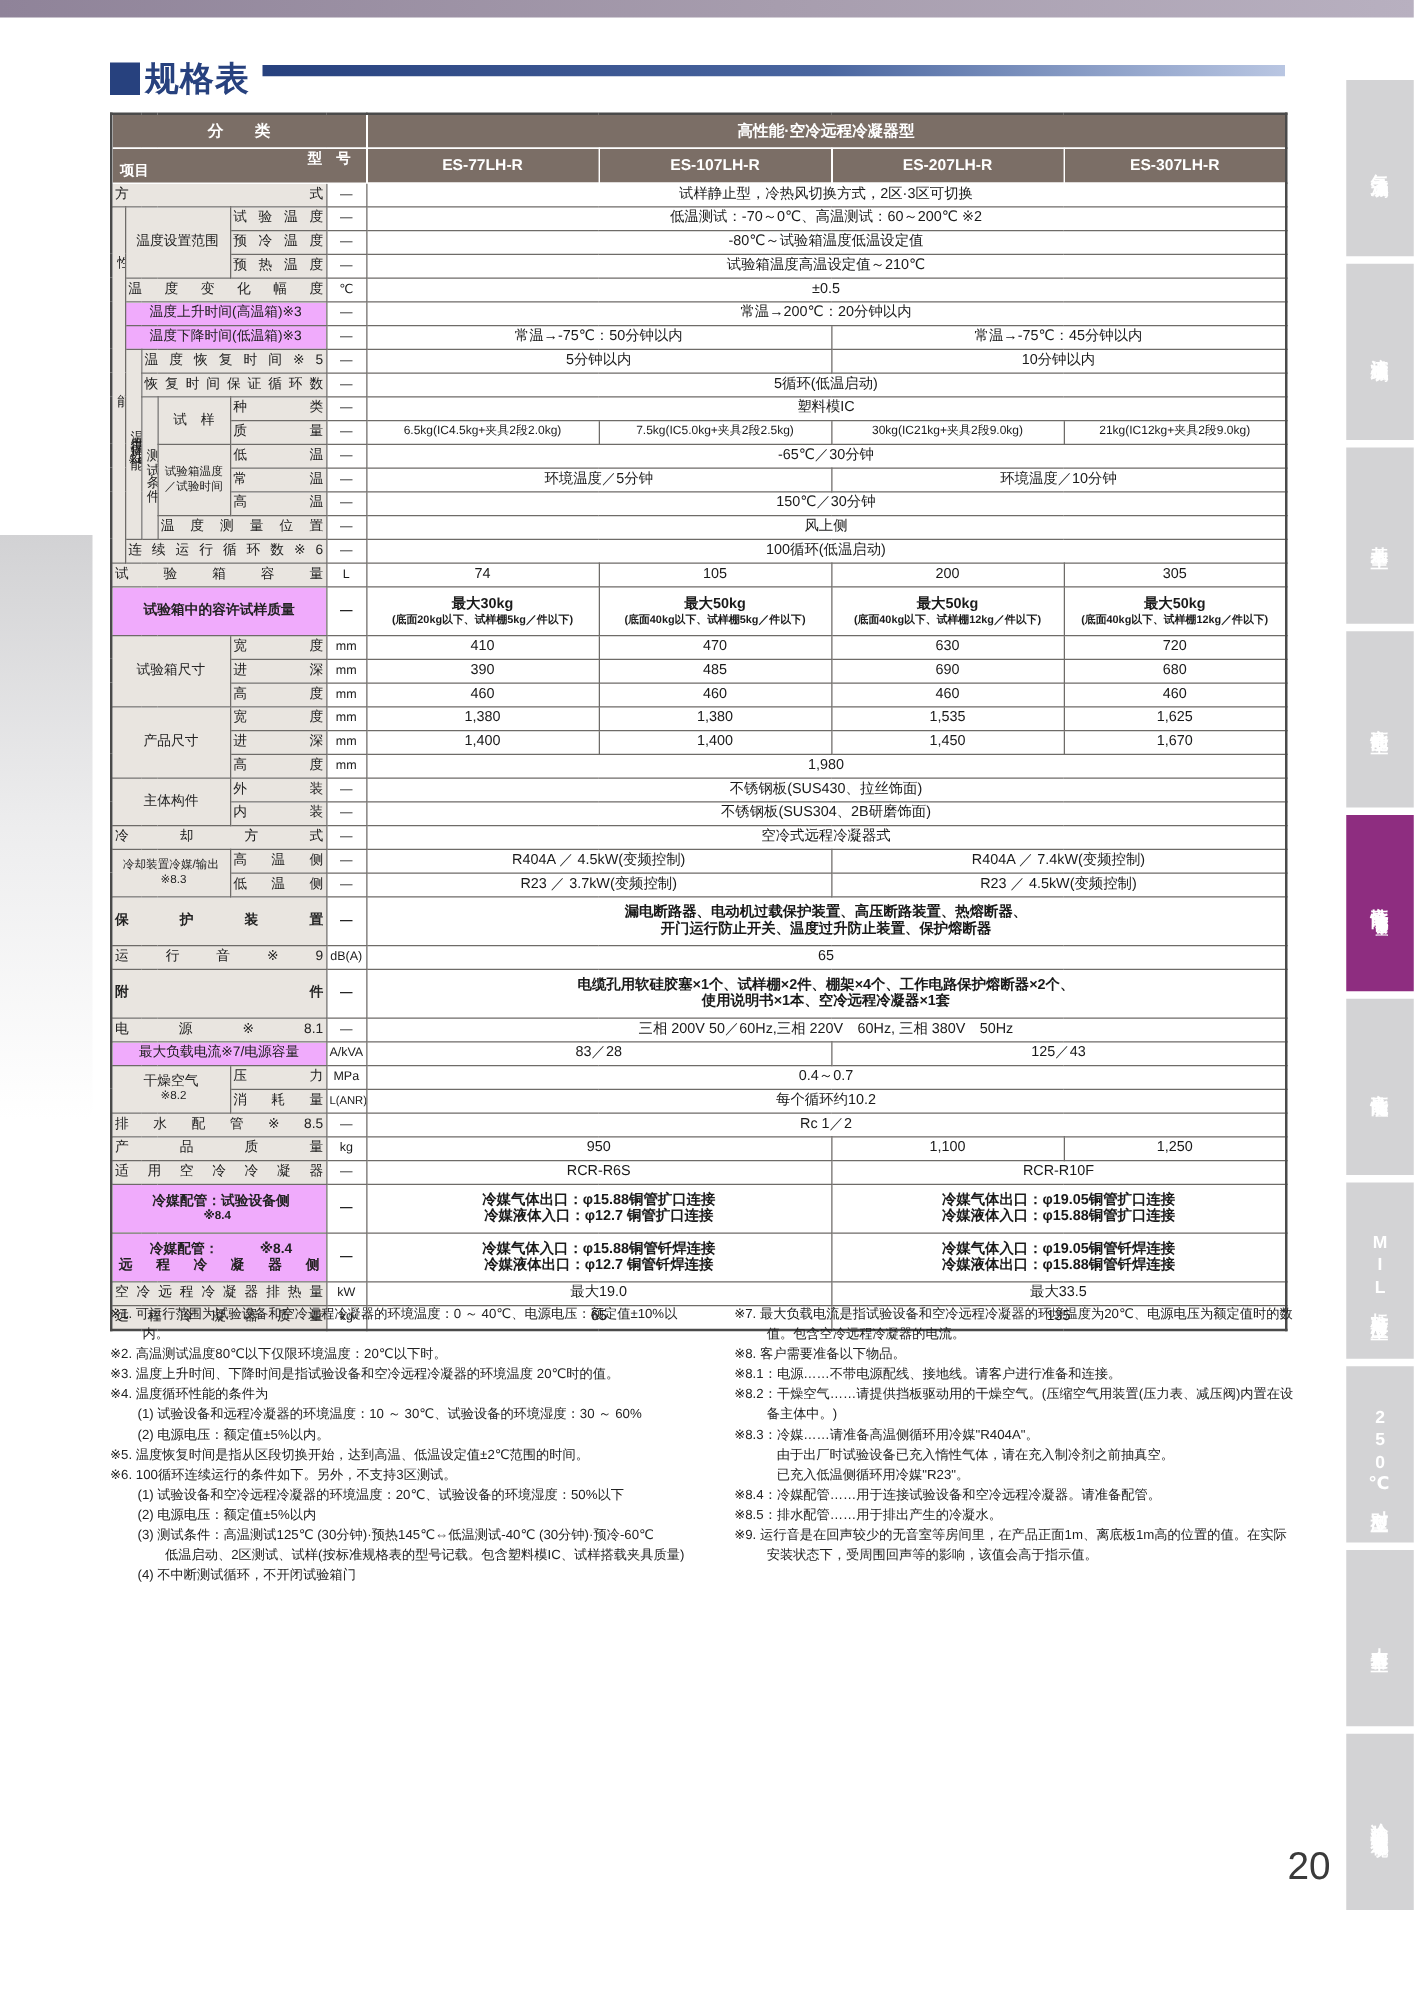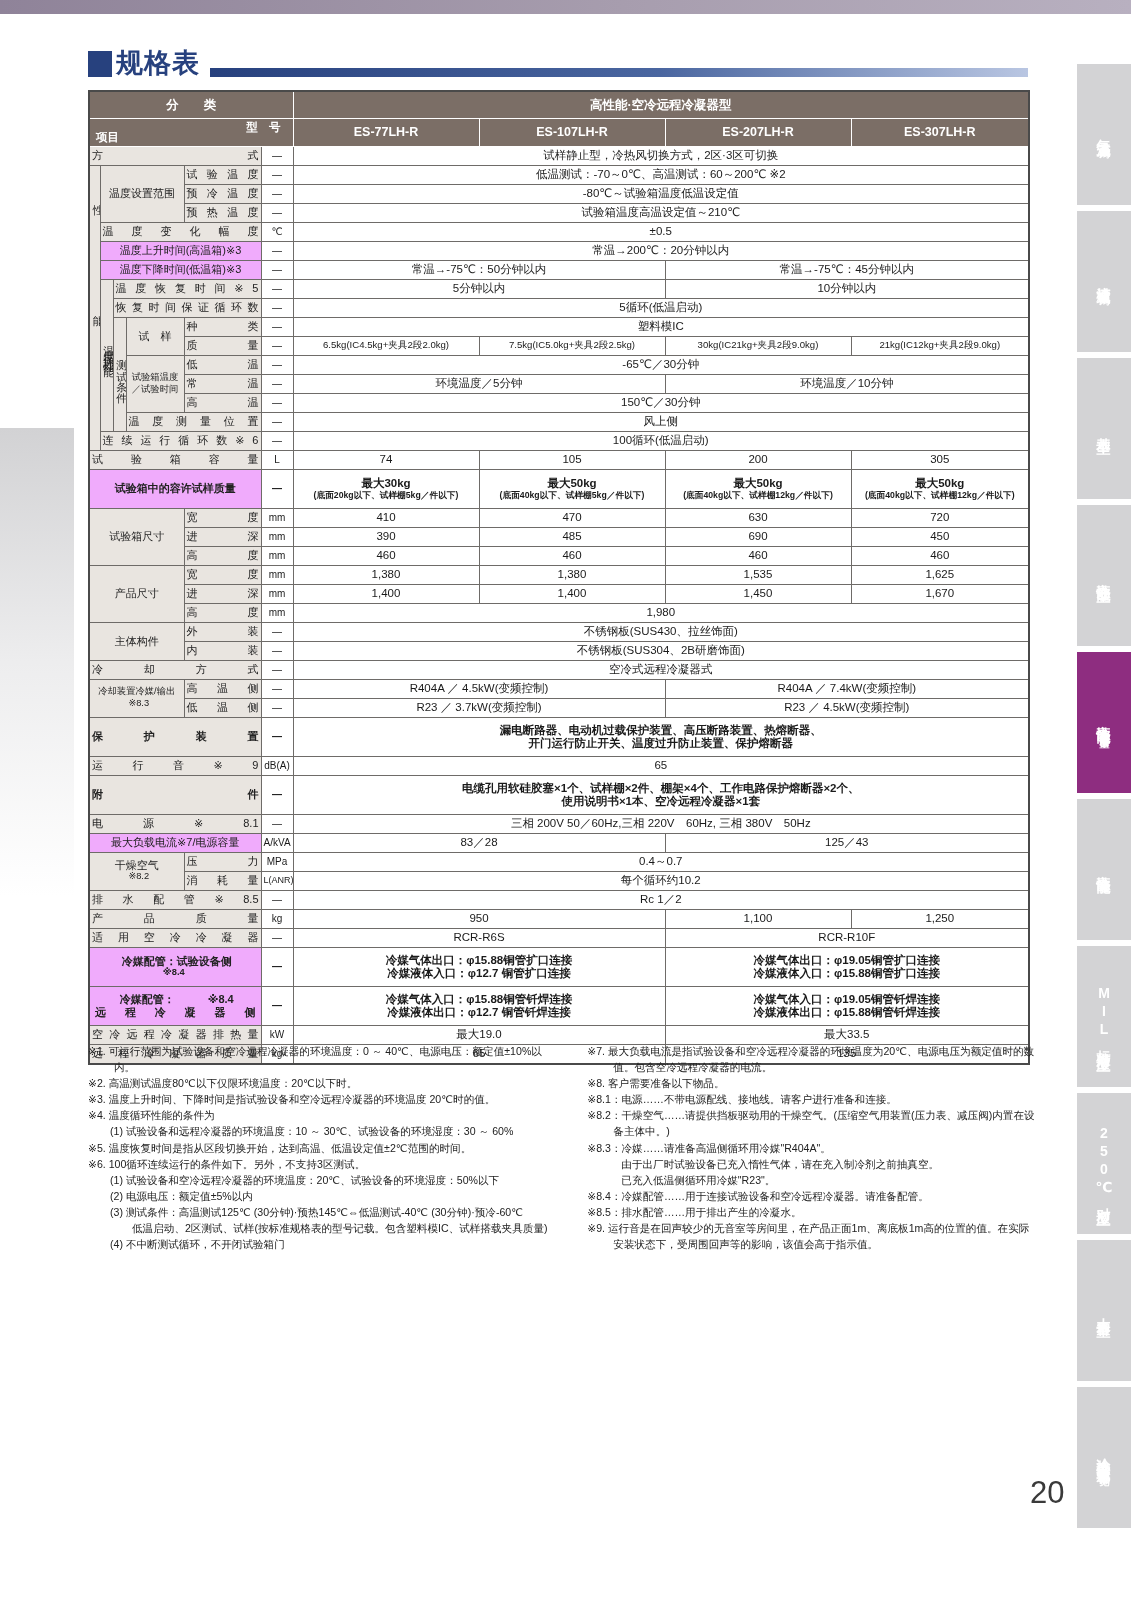--- a/index.html
+++ b/index.html
@@ -6,21 +6,21 @@
   body{
     width:1131px;height:1600px;position:relative;background:#fff;
     font-family:"Liberation Sans","DejaVu Sans",sans-serif;color:#1a1a1a;
     -webkit-font-smoothing:antialiased;
   }
   .topbar{position:absolute;left:0;top:0;width:1131px;height:14px;
     background:linear-gradient(to right,#8f8399,#a79dae 55%,#b8b0c0);}
   .leftfade{position:absolute;left:0;top:428px;width:74px;height:520px;
     background:linear-gradient(to bottom,#d2d2d4,#ededee 45%,#ffffff 90%);}
   
-  .title-row{position:absolute;left:88px;top:50px;width:940px;display:flex;align-items:flex-end;}
+  .title-row{position:absolute;left:88px;top:50px;width:940px;display:flex;align-items:flex-start;}
   .title-sq{width:24px;height:26px;background:#27417e;margin-right:4px;}
   .page-title{font-size:27px;font-weight:bold;color:#27417e;letter-spacing:1px;line-height:1;}
   .title-line{flex:1;height:9px;margin-left:10px;margin-top:2px;
     background:linear-gradient(to right,#27417e,#4a66a0 55%,#b9c6e2);}
   
   table.spec{position:absolute;left:88px;top:90px;width:940px;border-collapse:collapse;
     table-layout:fixed;font-size:11.5px;border:2px solid #4a4a4a;}
   table.spec td{border:1px solid #6e6b68;height:18px;padding:0 2px;text-align:center;
     vertical-align:middle;line-height:1.12;overflow:hidden;}
   tr.hd td{background:#7b6e66;color:#fff;font-weight:bold;border-color:#fff;font-size:12.5px;}
@@ -246,21 +246,21 @@
         <td>470</td>
   <td>630</td>
         <td>720</td>
 </tr>
 <tr>
   <td class="l">进深</td>
   <td class="u">mm</td>
   <td>390</td>
         <td>485</td>
   <td>690</td>
-        <td>450</td>
+        <td>680</td>
 </tr>
 <tr>
   <td class="l">高度</td>
   <td class="u">mm</td>
   <td>460</td>
         <td>460</td>
   <td>460</td>
         <td>460</td>
 </tr>
 
@@ -443,20 +443,21 @@
 </tbody>
   </table>
 
 <div class="notes">
   <div class="ncol-l" id="notes-left">
       <div class="fn0">※1. 可运行范围为试验设备和空冷远程冷凝器的环境温度：0 ～ 40℃、电源电压：额定值±10%以内。</div>
       <div class="fn0">※2. 高温测试温度80℃以下仅限环境温度：20℃以下时。</div>
       <div class="fn0">※3. 温度上升时间、下降时间是指试验设备和空冷远程冷凝器的环境温度 20℃时的值。</div>
       <div class="fn0">※4. 温度循环性能的条件为</div>
       <div class="fn1">(1) 试验设备和远程冷凝器的环境温度：10 ～ 30℃、试验设备的环境湿度：30 ～ 60%</div>
+      <div class="fn1">(2) 电源电压：额定值±5%以内。</div>
       <div class="fn0">※5. 温度恢复时间是指从区段切换开始，达到高温、低温设定值±2℃范围的时间。</div>
       <div class="fn0">※6. 100循环连续运行的条件如下。另外，不支持3区测试。</div>
       <div class="fn1">(1) 试验设备和空冷远程冷凝器的环境温度：20℃、试验设备的环境湿度：50%以下</div>
       <div class="fn1">(2) 电源电压：额定值±5%以内</div>
       <div class="fn1">(3) 测试条件：高温测试125℃ (30分钟)·预热145℃⇔低温测试-40℃ (30分钟)·预冷-60℃</div>
       <div class="fn2">低温启动、2区测试、试样(按标准规格表的型号记载。包含塑料模IC、试样搭载夹具质量)</div>
       <div class="fn1">(4) 不中断测试循环，不开闭试验箱门</div>
     </div>
   <div class="ncol-r" id="notes-right">
       <div class="fn0">※7. 最大负载电流是指试验设备和空冷远程冷凝器的环境温度为20℃、电源电压为额定值时的数值。包含空冷远程冷凝器的电流。</div>

